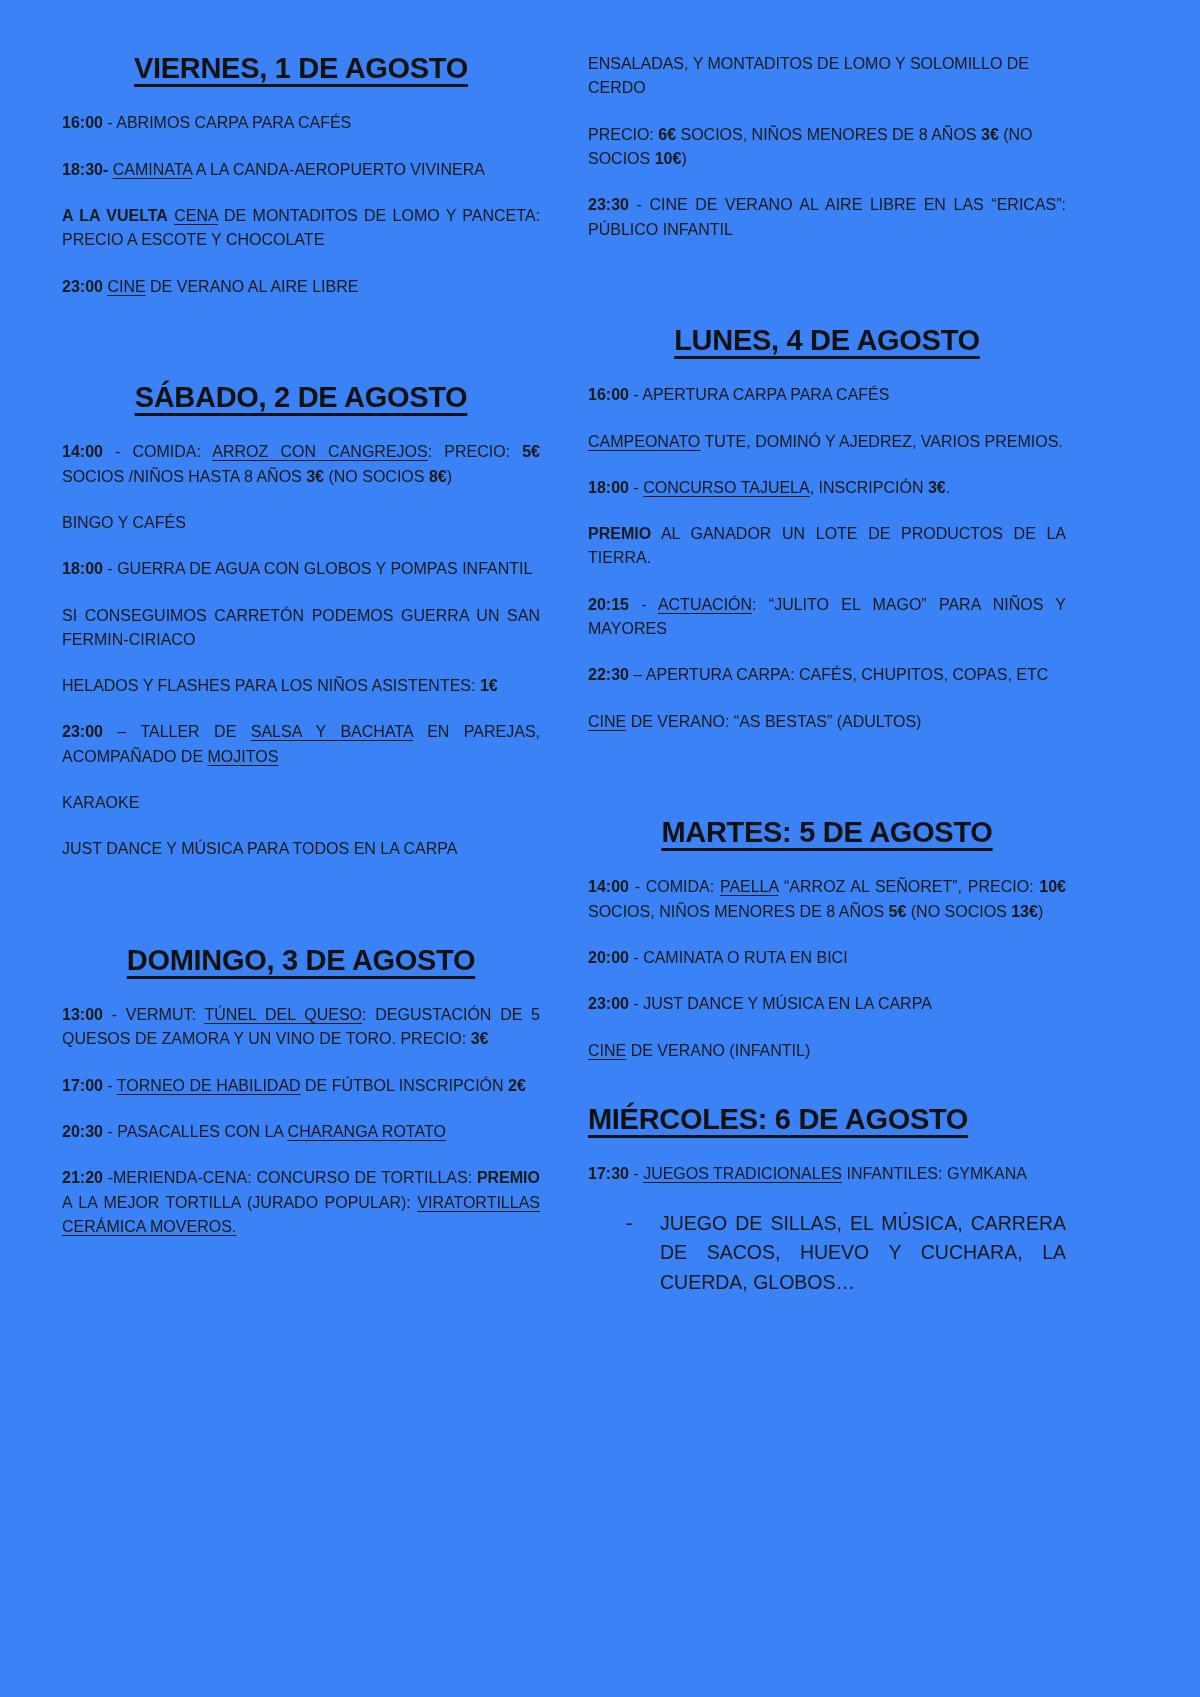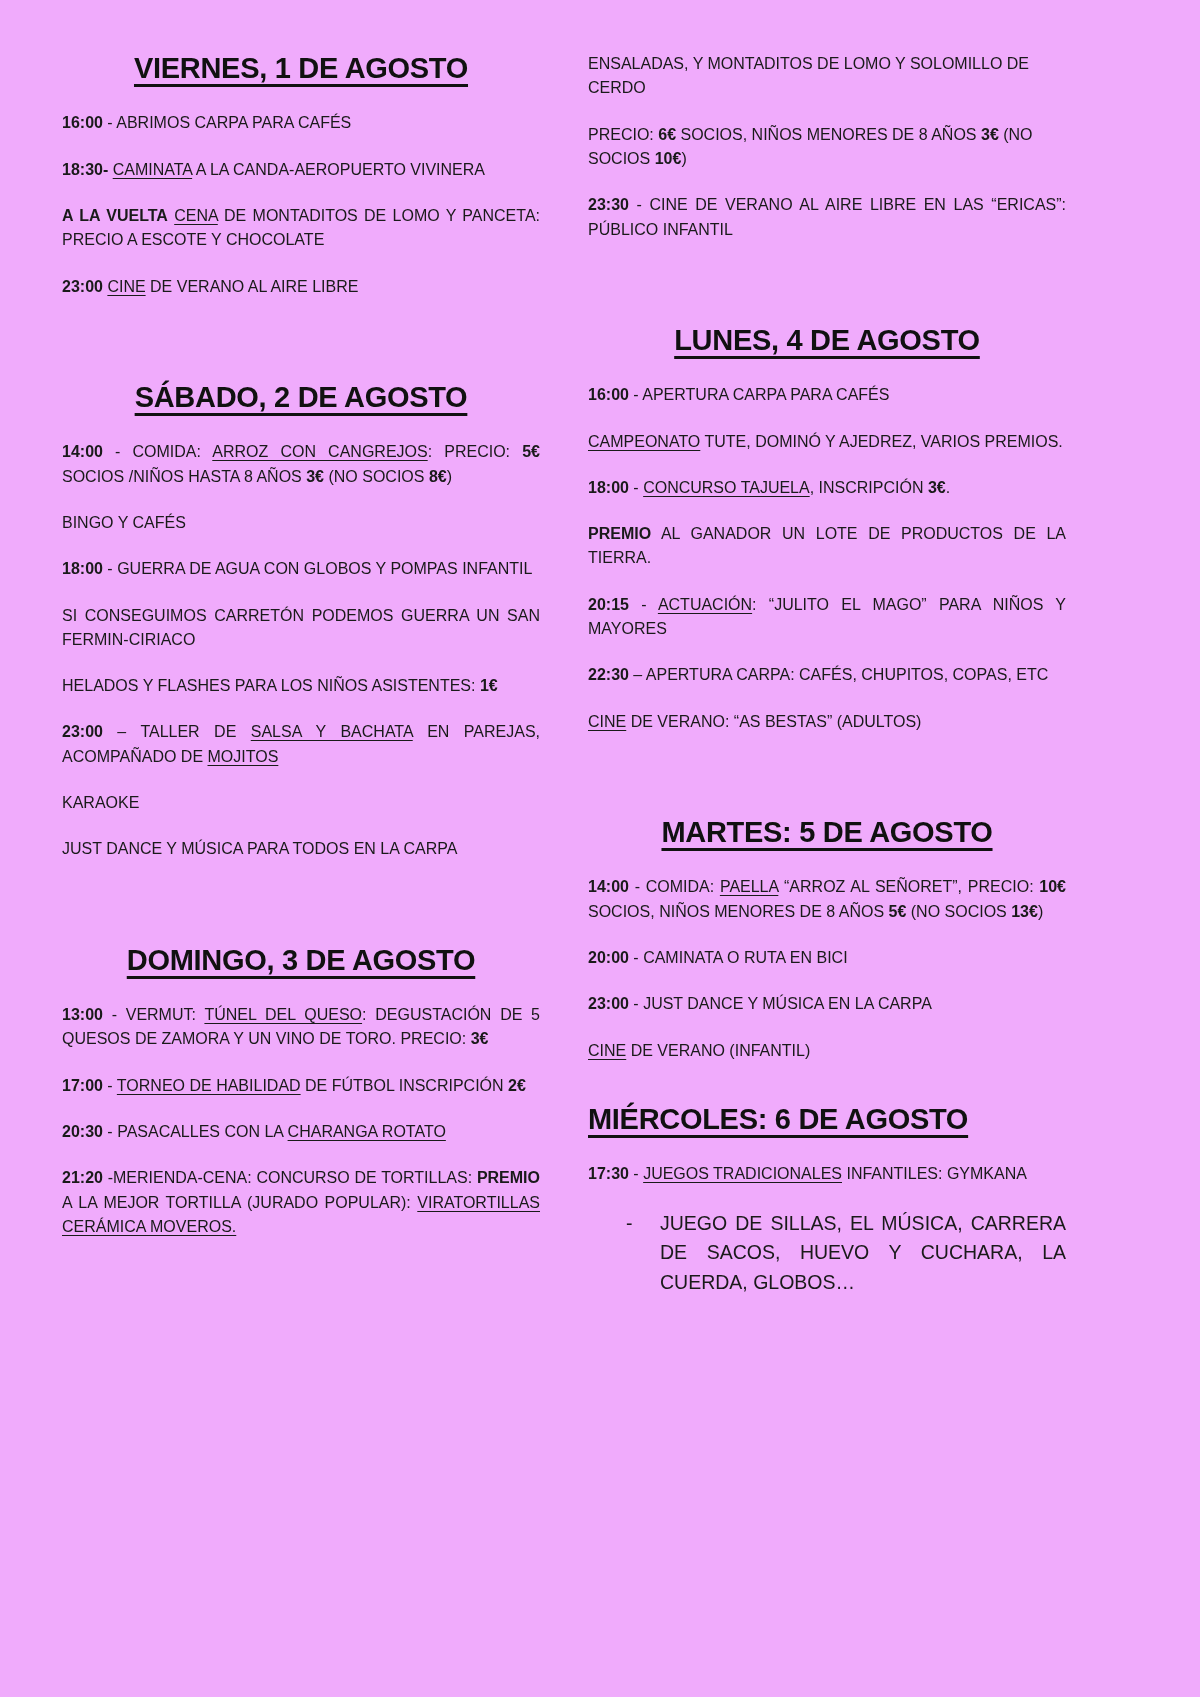--- a/index.html
+++ b/index.html
@@ -14,21 +14,21 @@
     color: #1a1a1a;
     -webkit-font-smoothing: antialiased;
   }
 
   .page {
     position: relative;
     width: 1200px;
     height: 1697px;
     box-sizing: border-box;
     padding: 52px 60px 40px 62px;
-    background: #f0abfc;
+    background: #3b82f6;
   }
 
   .columns {
     display: flex;
     gap: 48px;
     align-items: flex-start;
     height: 100%;
   }
 
   .col {

